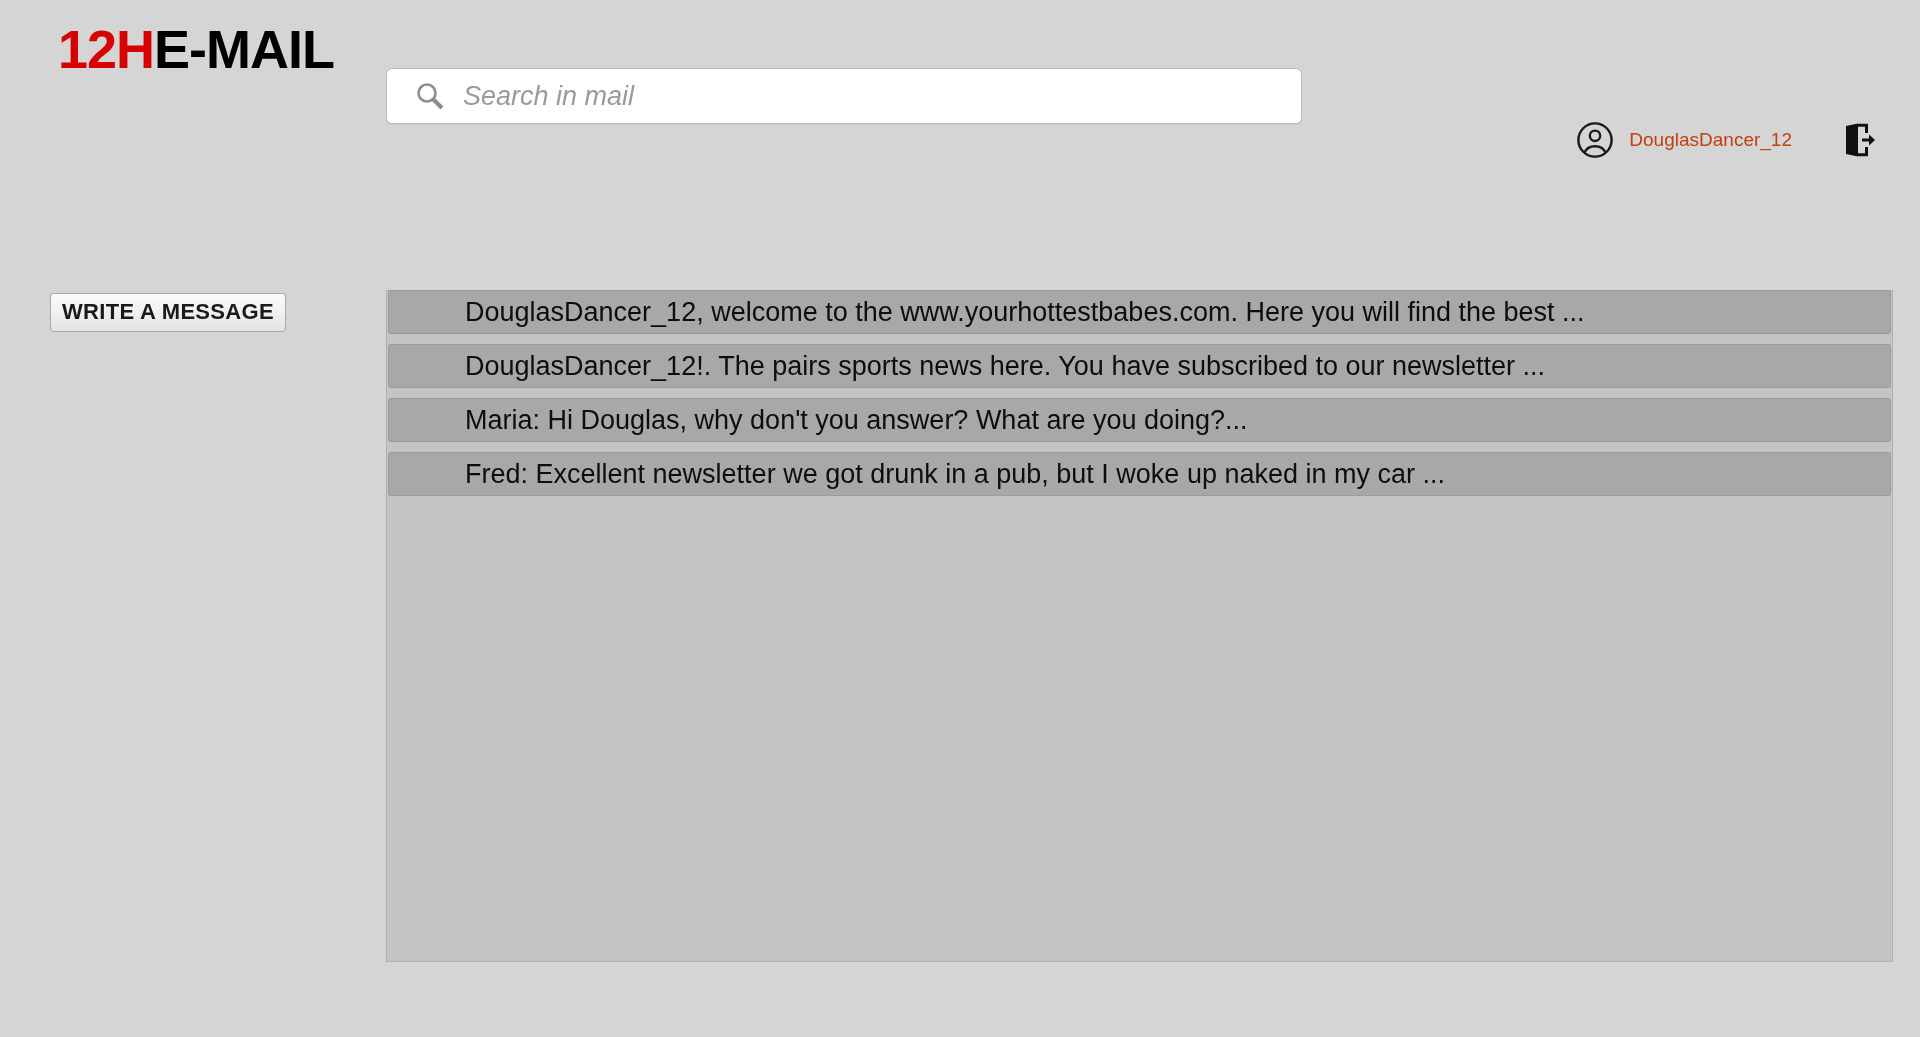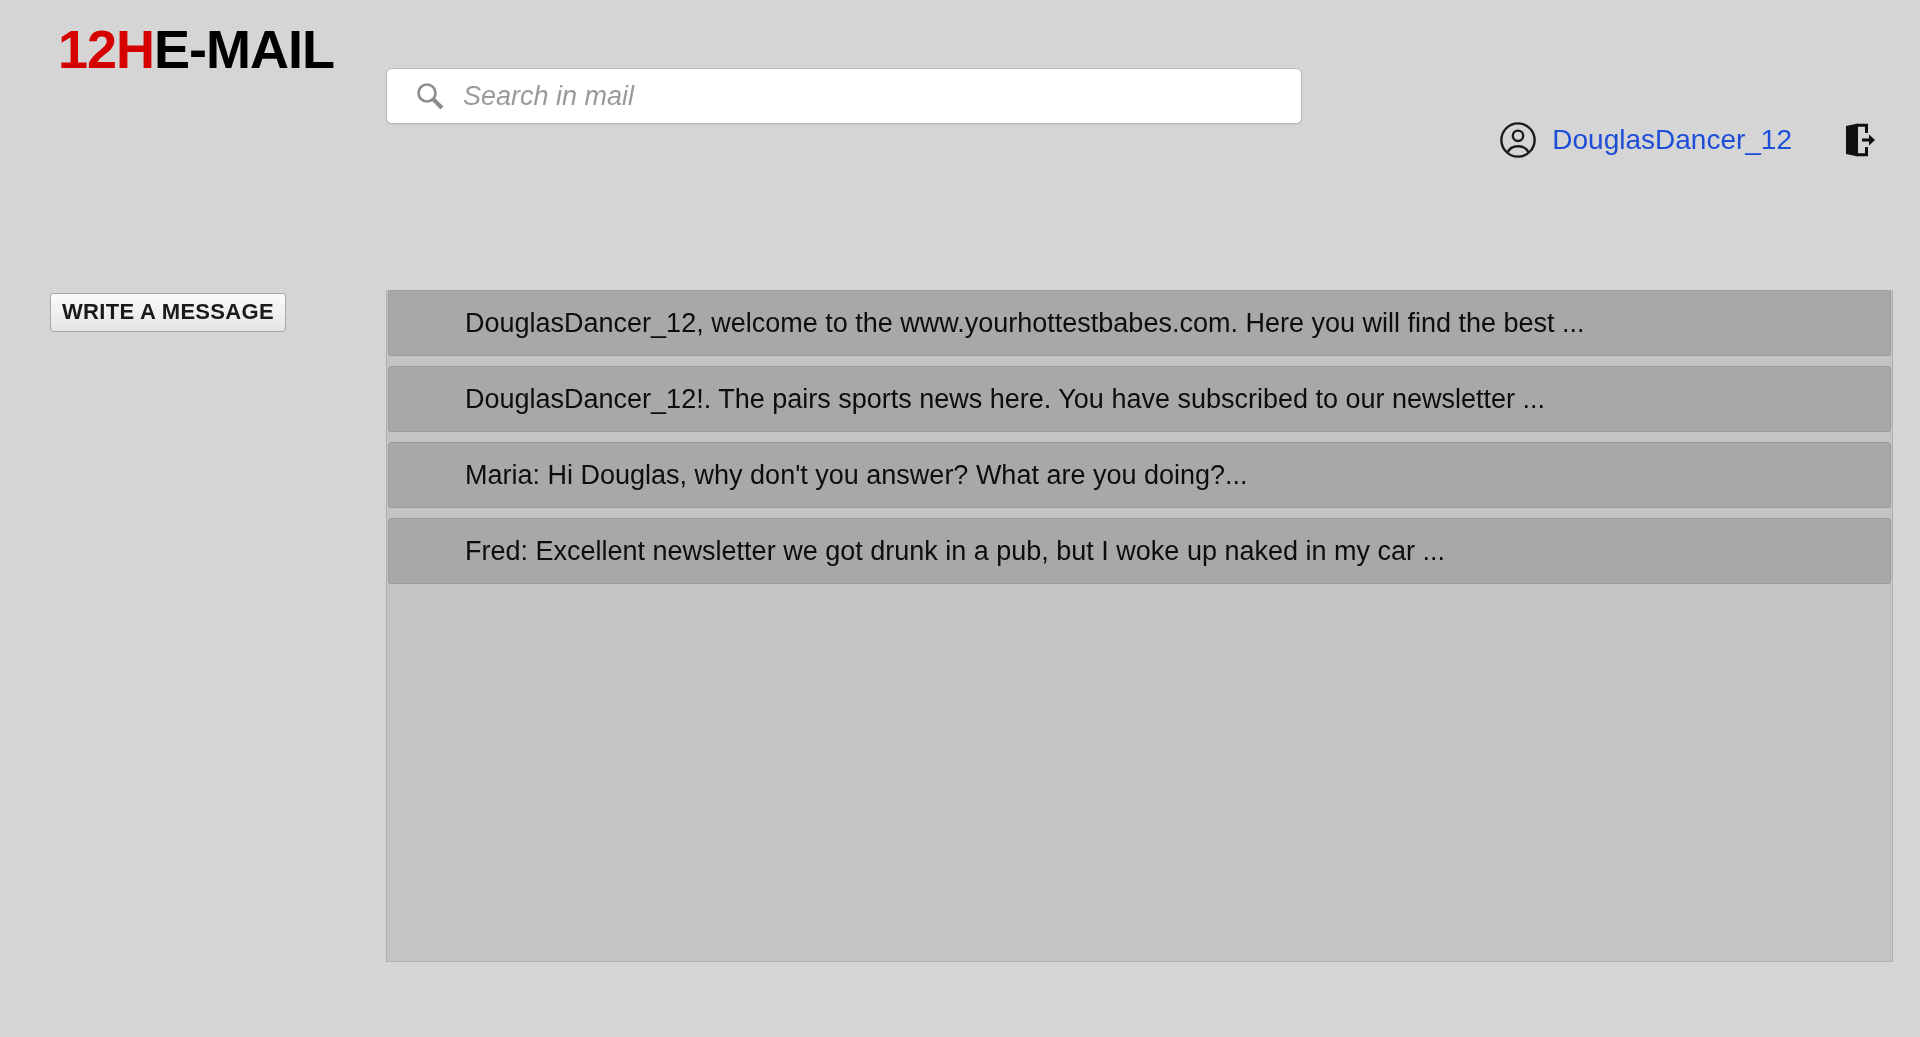--- a/index.html
+++ b/index.html
@@ -92,22 +92,22 @@
   #account-avatar {
     width: 40px;
     height: 40px;
     flex: 0 0 auto;
     display: flex;
     align-items: center;
     justify-content: center;
     margin-right: 14px;
   }
   #account-name {
-    font-size: 28px;
-    color: #1d4ed8;
+    font-size: 19px;
+    color: #c2410c;
     white-space: nowrap;
     line-height: 34px;
   }
   #logout-button {
     margin-left: 48px;
     width: 38px;
     height: 38px;
     display: flex;
     align-items: center;
     justify-content: center;
@@ -160,21 +160,21 @@
     left: 386px;
     top: 290px;
     width: 1507px;
     height: 672px;
     background: #c4c4c4;
     border: 1px solid #b0b0b0;
   }
   .message-row {
     position: relative;
     margin: 0 1px 10px 1px;
-    height: 66px;
+    height: 44px;
     background: #a8a8a8;
     border: 1px solid #9b9b9b;
     border-radius: 3px;
     display: flex;
     align-items: center;
     cursor: pointer;
   }
   .message-row:first-child {
     margin-top: -1px;
   }

